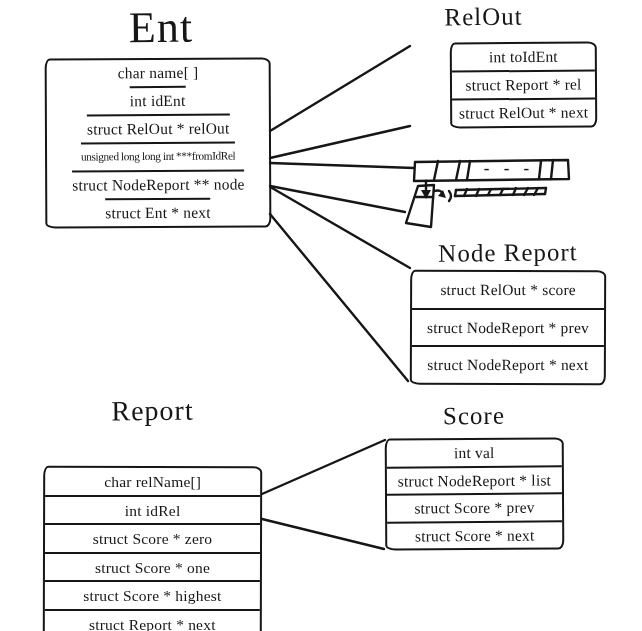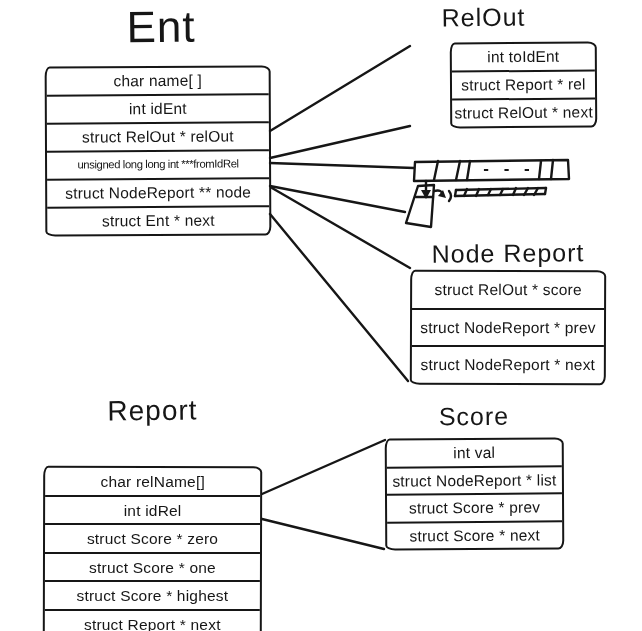--- a/index.html
+++ b/index.html
@@ -1,35 +1,35 @@
 <!DOCTYPE html>
 <html><head>
 <meta charset="utf-8">
 <style>
   html,body{margin:0;padding:0;background:#ffffff;}
   .canvas{
     position:relative;width:642px;height:631px;background:#ffffff;overflow:hidden;
-    font-family:Liberation Sans, sans-serif;color:#161616;
+    font-family:Liberation Serif, serif;color:#161616;
   }
   .struct-title{
     position:absolute;text-align:center;font-weight:500;color:#161616;
     letter-spacing:1px;transform:rotate(-0.6deg);white-space:nowrap;
   }
   .t-ent-title{left:96px;top:2px;width:130px;font-size:44px;}
   .t-relout-title{left:410px;top:3px;width:147px;font-size:25px;}
   .t-nodereport-title{left:408px;top:239px;width:200px;font-size:25px;}
   .t-report-title{left:43px;top:395px;width:219px;font-size:28px;}
   .t-score-title{left:385px;top:402px;width:178px;font-size:25px;}
   .struct-box{
     position:absolute;display:flex;flex-direction:column;
     border:2.6px solid #161616;background:#ffffff;
     border-radius:5px 9px 6px 10px / 10px 6px 9px 5px;
     box-sizing:border-box;
   }
-  .b-ent{left:45px;top:66px;width:226px;height:170px;transform:rotate(-0.25deg);}
+  .b-ent{left:45px;top:58px;width:226px;height:170px;transform:rotate(-0.25deg);align-items:center;}
   .b-relout{left:410px;top:42px;width:147px;height:86px;transform:rotate(-0.35deg);margin-left:40px;}
   .b-nodereport{left:410px;top:270px;width:196px;height:115px;transform:rotate(0.2deg);}
   .b-report{left:43px;top:437px;width:219px;height:173px;transform:rotate(0.15deg);margin-top:29px;}
   .b-score{left:385px;top:438px;width:179px;height:112px;transform:rotate(-0.3deg);text-align:center;}
   .row{
     flex:1;display:flex;align-items:center;justify-content:center;
     font-size:15.5px;line-height:1;white-space:nowrap;overflow:hidden;
     letter-spacing:0.2px;transform:rotate(-0.15deg);
   }
   .row + .row{border-top:2.3px solid #161616;}

